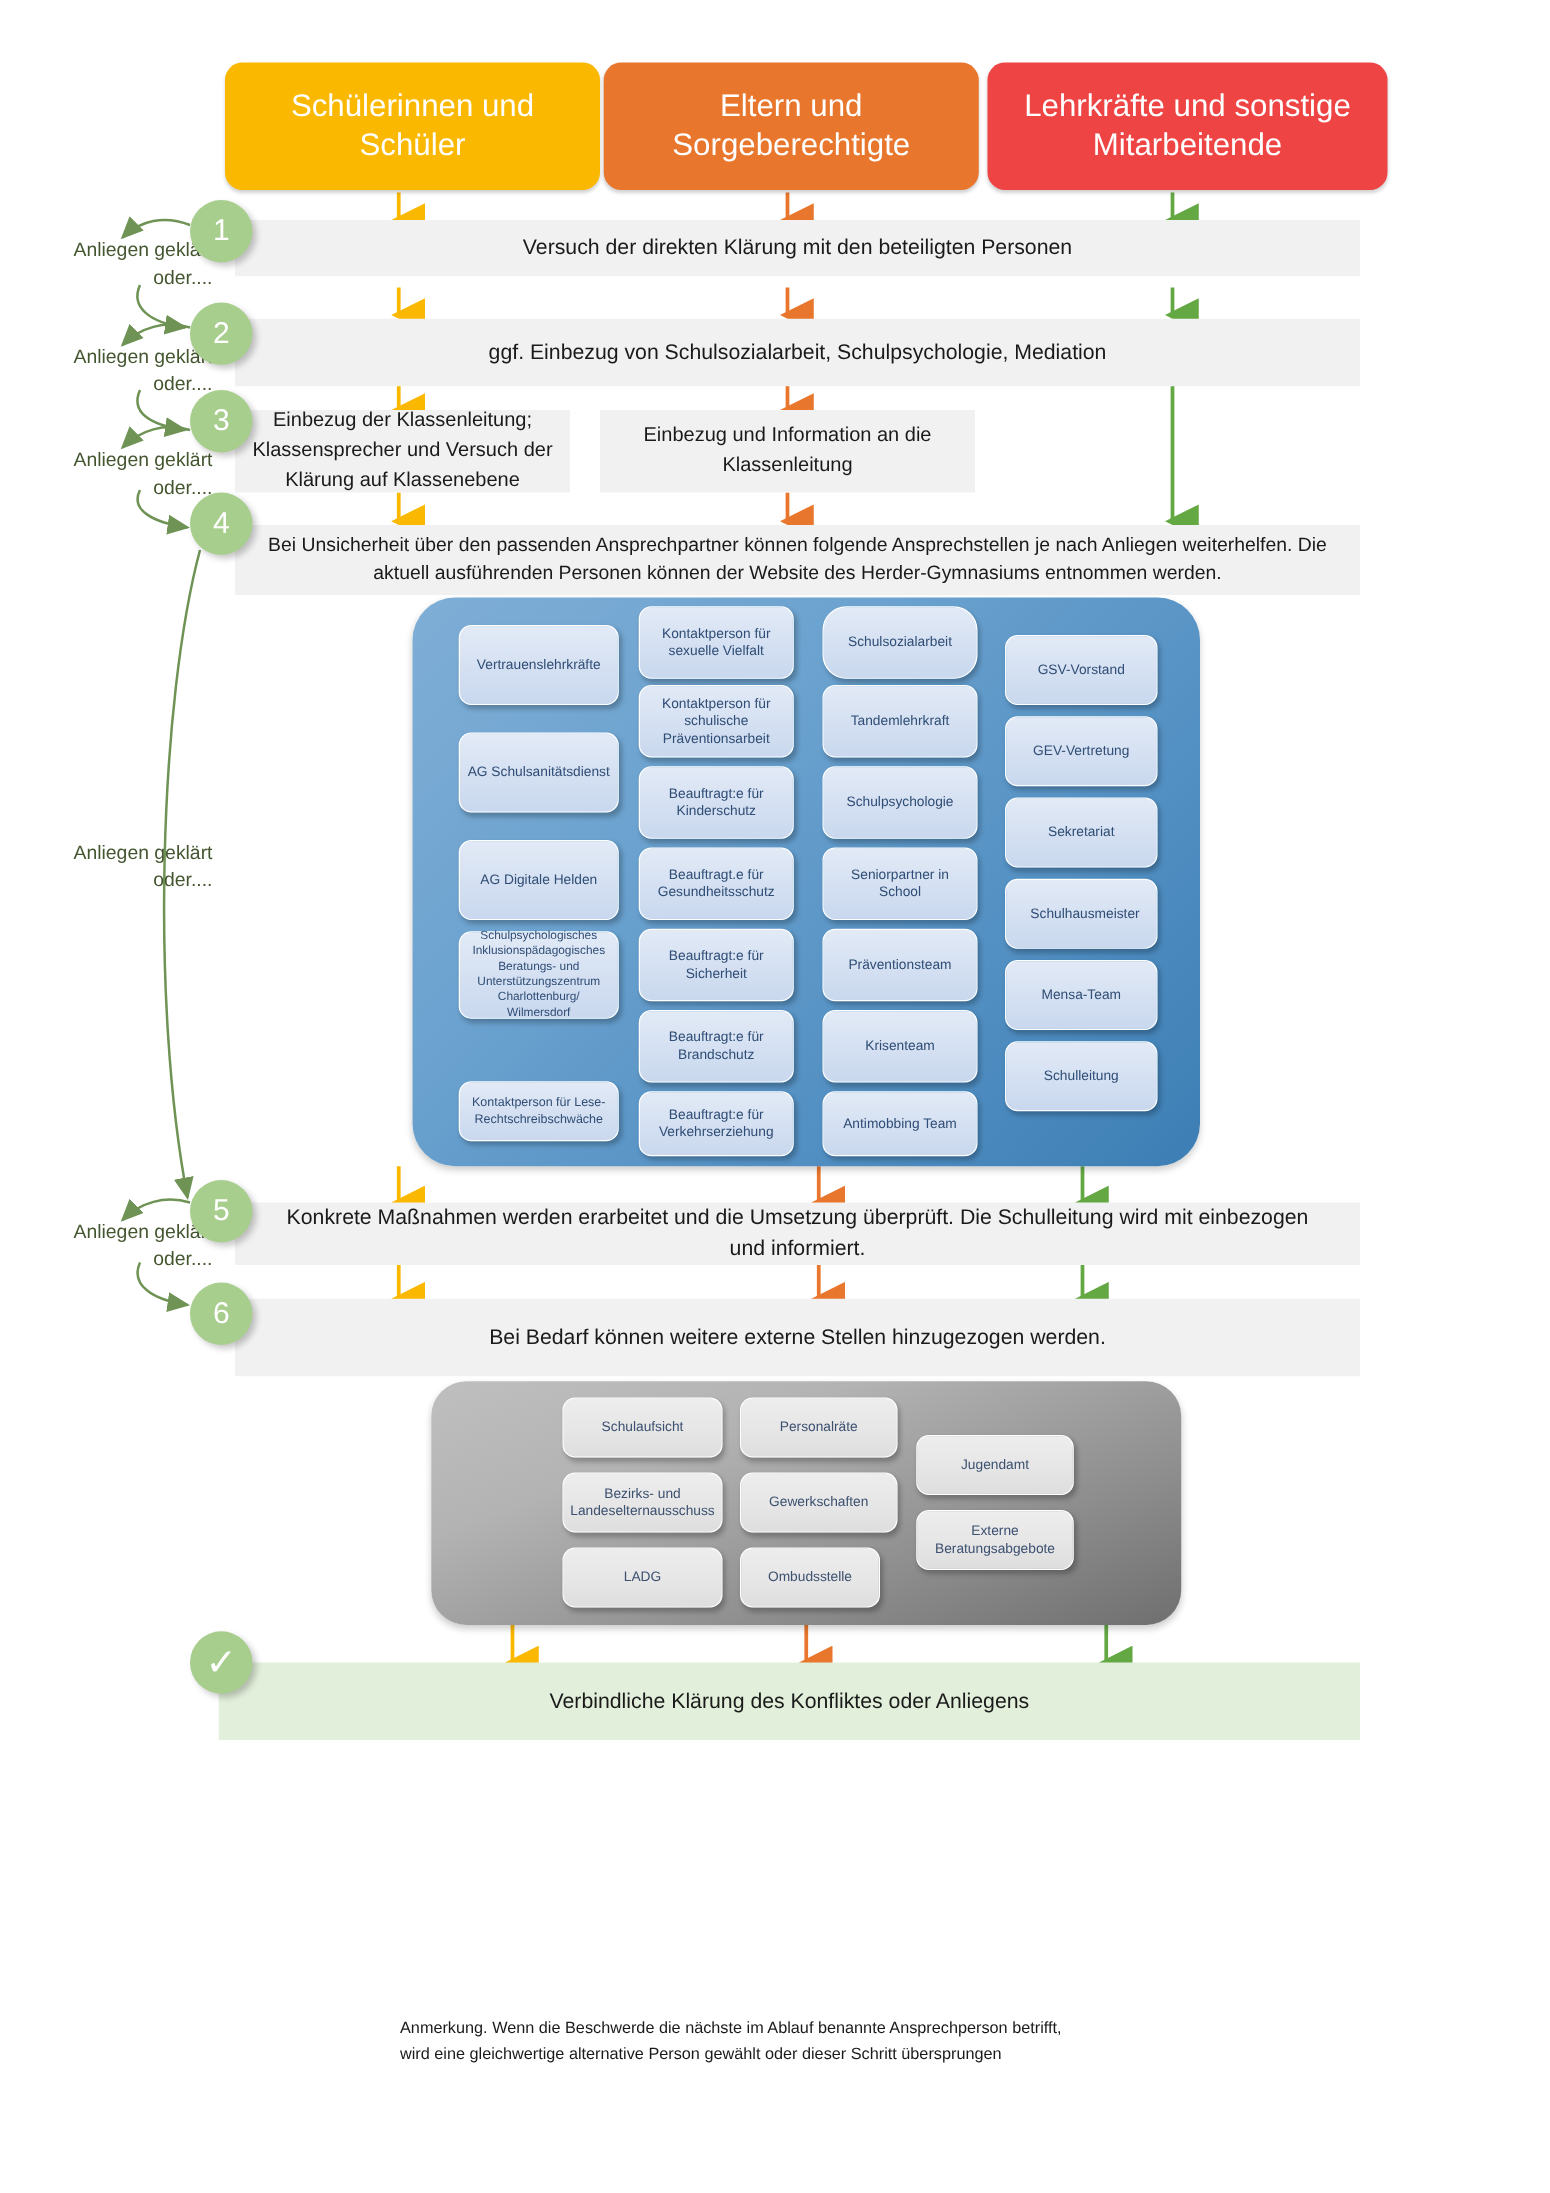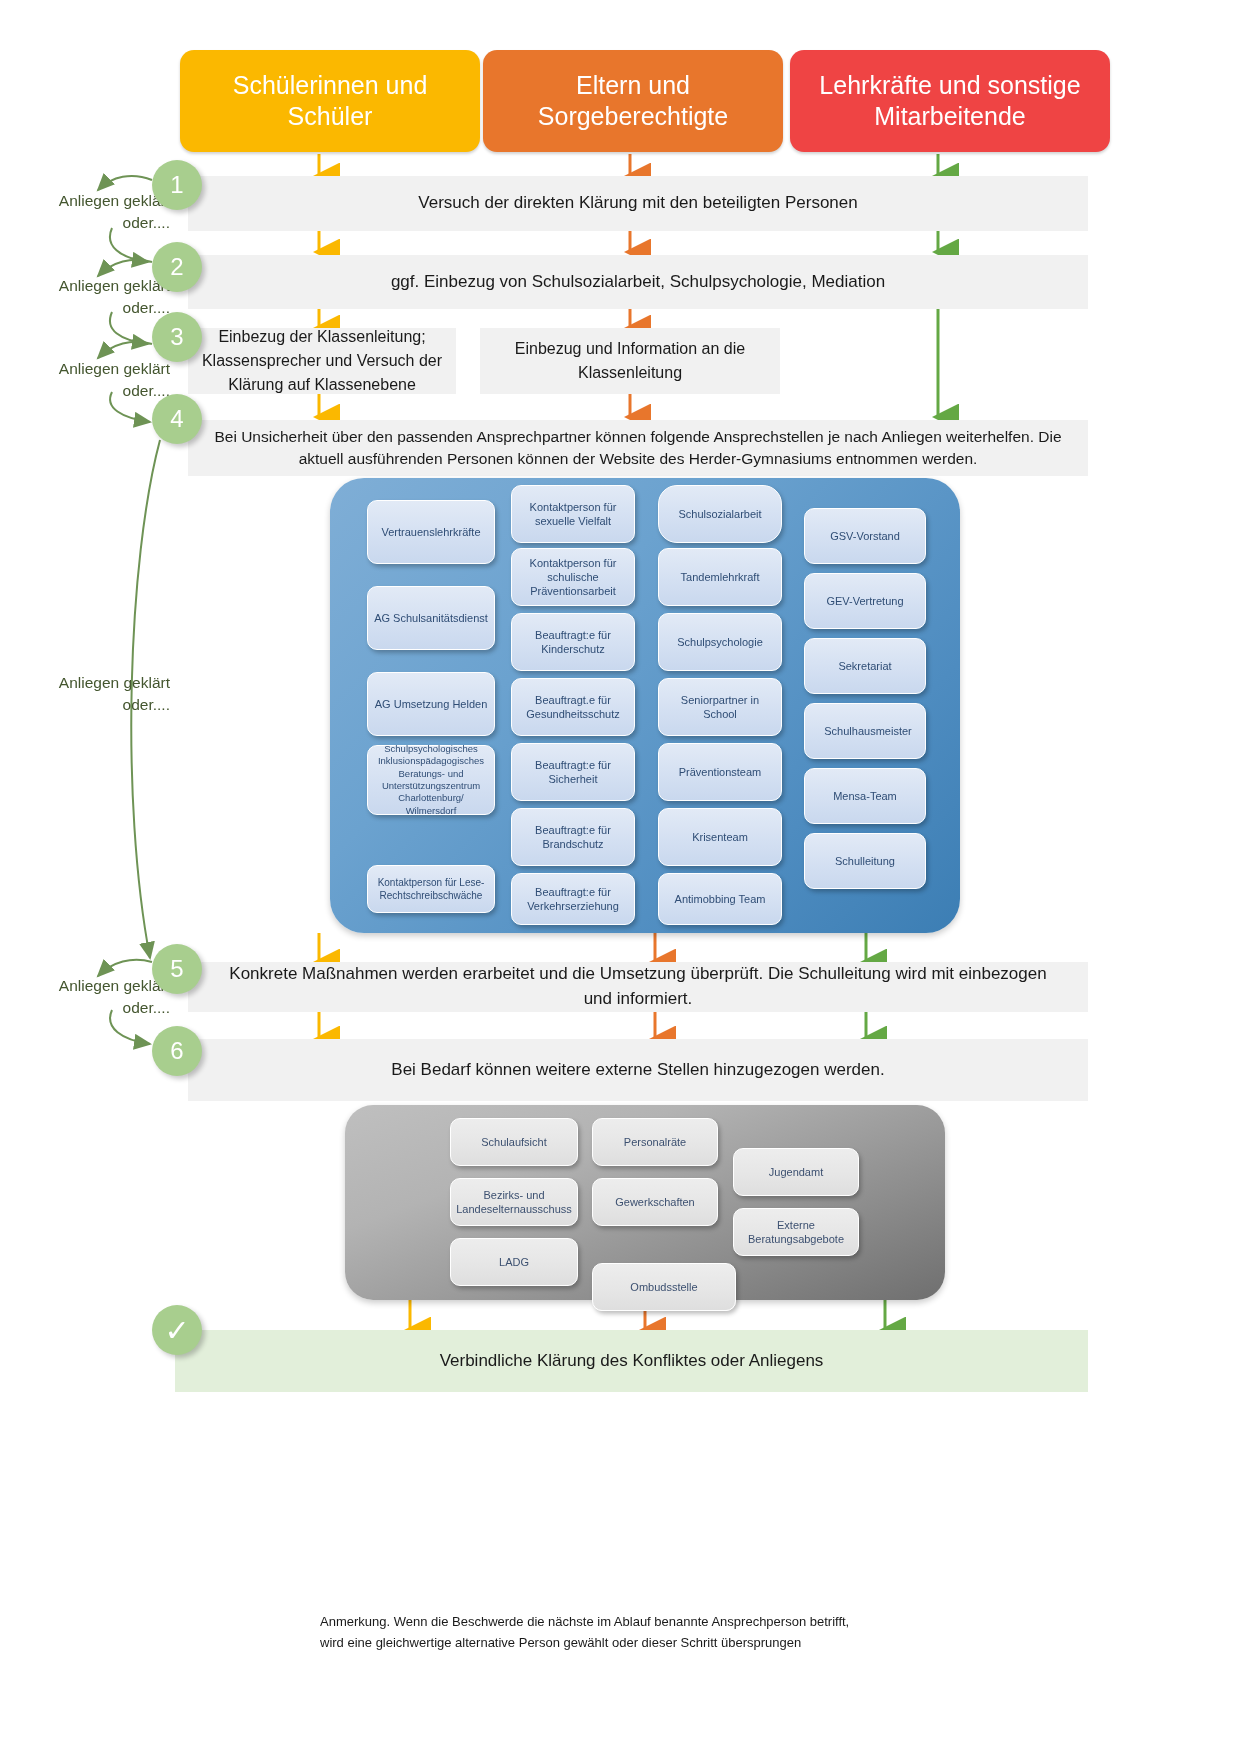--- a/index.html
+++ b/index.html
@@ -197,21 +197,21 @@
     <span>Lehrkräfte und sonstige Mitarbeitende</span>
   </div>
 
   <div class="step-circle" style="left:152px; top:160px;">
     <span>1</span>
   </div>
   <div class="loop-label" style="left:30px; top:190px;">
     <div>Anliegen geklärt</div>
     <div>oder....</div>
   </div>
-  <div class="band" style="left:188px; top:176px; width:900px; height:55px;">
+  <div class="band" style="left:188px; top:176px; width:900px; height:45px;">
     <span>Versuch der direkten Klärung mit den beteiligten Personen</span>
   </div>
 
   <div class="step-circle" style="left:152px; top:242px;">
     <span>2</span>
   </div>
   <div class="loop-label" style="left:30px; top:275px;">
     <div>Anliegen geklärt</div>
     <div>oder....</div>
   </div>
@@ -246,21 +246,21 @@
 
   <div class="pool-blue"></div>
 
   <div class="chip chip-blue" style="left:367px; top:500px; width:128px; height:64px;">
       <span>Vertrauenslehrkräfte</span>
     </div>
   <div class="chip chip-blue" style="left:367px; top:586px; width:128px; height:64px;">
       <span>AG Schulsanitätsdienst</span>
     </div>
   <div class="chip chip-blue" style="left:367px; top:672px; width:128px; height:64px;">
-      <span>AG Umsetzung Helden</span>
+      <span>AG Digitale Helden</span>
     </div>
   <div class="chip chip-blue" style="left:367px; top:745px; width:128px; height:70px; font-size:9.5px;">
       <span>Schulpsychologisches Inklusionspädagogisches Beratungs- und Unterstützungszentrum Charlottenburg/ Wilmersdorf</span>
     </div>
   <div class="chip chip-blue" style="left:367px; top:845px; width:128px; height:48px; font-size:10px;margin-top:20px;">
       <span>Kontaktperson für Lese-Rechtschreibschwäche</span>
     </div>
 
   <div class="chip chip-blue" style="left:511px; top:485px; width:124px; height:58px;">
       <span>Kontaktperson für sexuelle Vielfalt</span>
@@ -354,21 +354,21 @@
   <div class="chip chip-gray" style="left:450px; top:1238px; width:128px; height:48px;">
       <span>LADG</span>
     </div>
 
   <div class="chip chip-gray" style="left:592px; top:1118px; width:126px; height:48px;">
       <span>Personalräte</span>
     </div>
   <div class="chip chip-gray" style="left:592px; top:1178px; width:126px; height:48px;">
       <span>Gewerkschaften</span>
     </div>
-  <div class="chip chip-gray" style="left:592px; top:1238px; width:144px; height:48px;margin-top:25px;">
+  <div class="chip chip-gray" style="left:592px; top:1238px; width:112px; height:48px;">
       <span>Ombudsstelle</span>
     </div>
 
   <div class="chip chip-gray" style="left:733px; top:1148px; width:126px; height:48px;">
       <span>Jugendamt</span>
     </div>
   <div class="chip chip-gray" style="left:733px; top:1208px; width:126px; height:48px;">
       <span>Externe Beratungsabgebote</span>
     </div>
 

